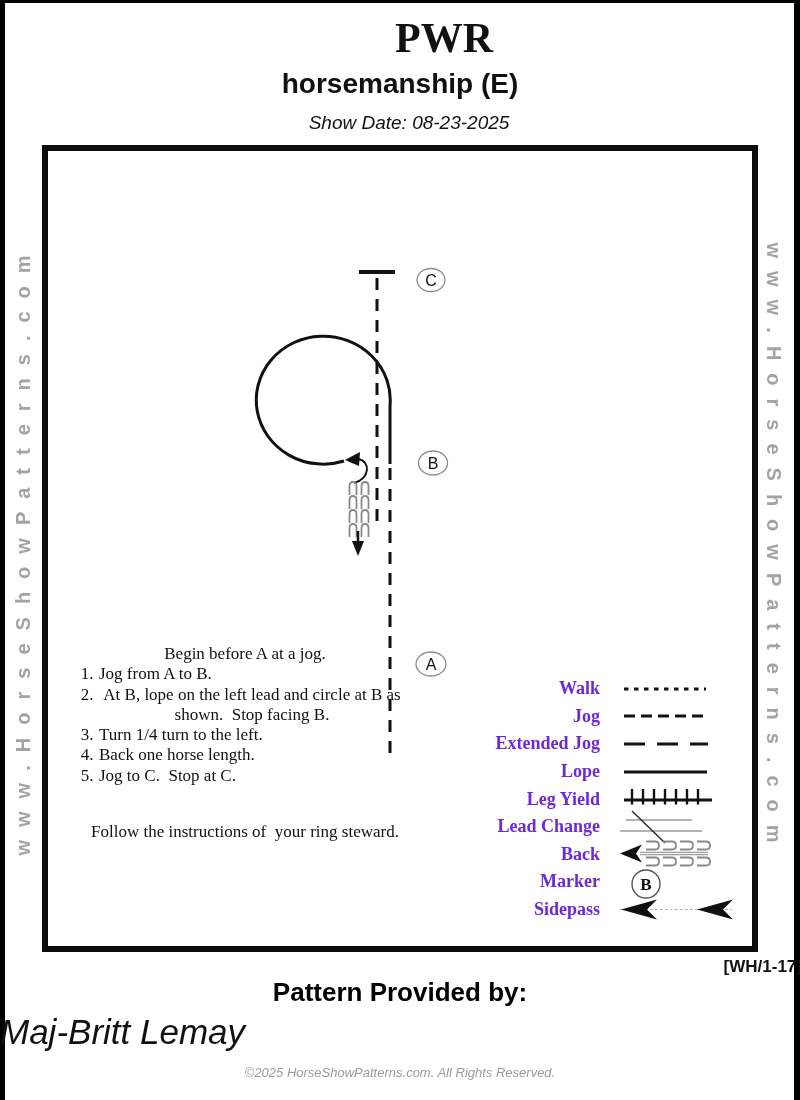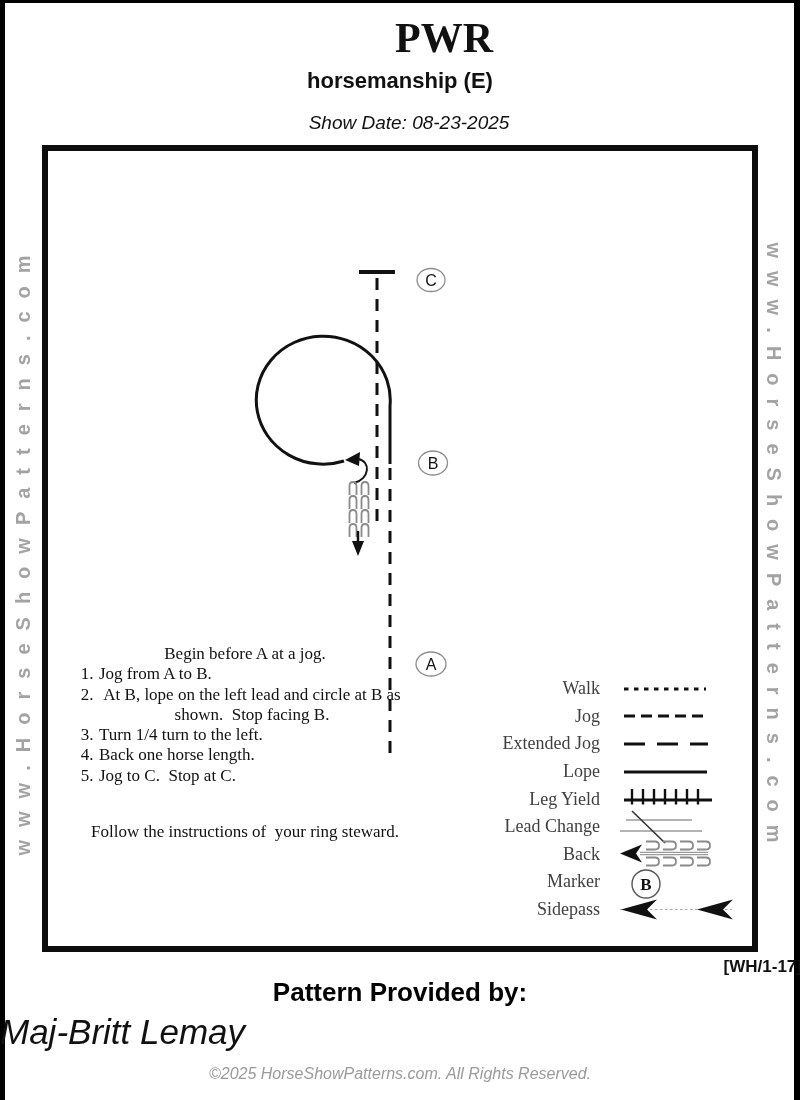--- a/index.html
+++ b/index.html
@@ -6,21 +6,21 @@
   .page{position:relative;width:800px;height:1100px;background:#fff;overflow:hidden;
         font-family:"Liberation Sans",sans-serif;}
   .edge{position:absolute;background:#000;}
   .edge-top{left:0;top:0;width:800px;height:3px;}
   .edge-left{left:0;top:0;width:5px;height:1100px;}
   .edge-right{left:794px;top:0;width:6px;height:1100px;}
 
   .title{position:absolute;left:0;top:14px;width:800px;text-align:center;
          font-family:"Liberation Serif",serif;font-weight:bold;font-size:42px;color:#111;margin-left:44px;}
   .subtitle{position:absolute;left:0;top:68px;width:800px;text-align:center;
-         font-weight:bold;font-size:22px;color:#111;}
+         font-weight:bold;font-size:28px;color:#111;}
   .showdate{position:absolute;left:0;top:112px;width:800px;text-align:center;
          font-style:italic;font-size:19px;color:#111;margin-left:9px;}
 
   .pattern-box{position:absolute;left:42px;top:145px;width:704px;height:795px;
          border:6px solid #0d0d0d;background:#fff;}
 
   .vtext{position:absolute;white-space:nowrap;color:#a3a3a3;font-weight:bold;
          font-size:20px;letter-spacing:13px;}
   .vtext-left{left:23px;top:549px;transform:translate(-50%,-50%) rotate(-90deg);}
   .vtext-right{left:773px;top:549px;transform:translate(-50%,-50%) rotate(90deg);}
@@ -30,32 +30,32 @@
   .instructions{position:absolute;left:75px;top:644px;width:340px;
         font-family:"Liberation Serif",serif;font-size:17px;line-height:20.3px;color:#111;text-align:center;}
   .instr-row{display:flex;}
   .instr-num{width:24px;flex:none;}
   .instr-text{max-width:306px;white-space:pre-wrap;}
   .instr-note{margin-top:36px;white-space:pre-wrap;}
 
   .legend{position:absolute;left:480px;top:675px;}
   .legend-row{display:flex;align-items:center;height:27.6px;}
   .legend-label{display:block;width:120px;text-align:right;
-        font-family:"Liberation Serif",serif;font-weight:normal;font-size:18px;color:#404040;}
+        font-family:"Liberation Serif",serif;font-weight:bold;font-size:18px;color:#6d28d9;}
   .legend-symbol{display:block;width:116px;height:26px;margin-left:20px;flex:none;}
   .legend-symbol svg{overflow:visible;display:block;}
 
   .pattern-code{position:absolute;left:0;top:957px;width:758px;text-align:right;
         font-weight:bold;font-size:17px;color:#111;padding-left:44px;}
   .provided-label{position:absolute;left:0;top:977px;width:800px;text-align:center;
         font-weight:bold;font-size:26px;color:#000;}
   .provided-name{position:absolute;left:0;top:1012px;width:800px;text-align:left;
         font-style:italic;font-size:35px;color:#111;}
   .copyright{position:absolute;left:0;top:1065px;width:800px;text-align:center;
-        font-style:italic;font-size:16px;color:#9a9a9a;}
+        font-style:italic;font-size:13px;color:#9a9a9a;}
 </style>
 </head>
 <body>
 
 <div class="page">
 
   <div class="edge edge-top"></div>
   <div class="edge edge-left"></div>
   <div class="edge edge-right"></div>
 

